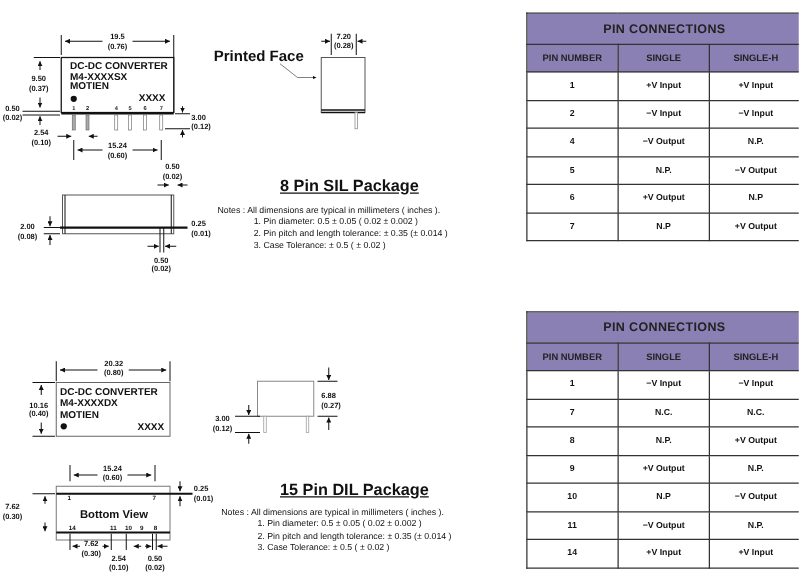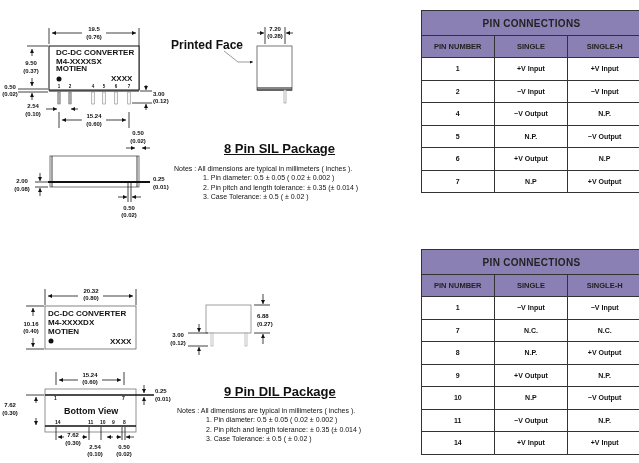--- a/index.html
+++ b/index.html
@@ -220,21 +220,21 @@
 </svg>
 
 <div class="pkg-title" style="left:224px;top:141px;">8 Pin SIL Package</div>
 <div class="notes" style="left:174px;top:164px;">
   <div>Notes : All dimensions are typical in millimeters ( inches ).</div>
   <div class="ind">1.  Pin diameter:  0.5 ± 0.05 ( 0.02 ±  0.002 )</div>
   <div class="ind">2.  Pin pitch and length tolerance: ±  0.35 (±  0.014 )</div>
   <div class="ind">3.  Case Tolerance: ±  0.5 ( ±  0.02 )</div>
 </div>
 
-<div class="pkg-title" style="left:224px;top:384px;">9 Pin DIL Package</div>
+<div class="pkg-title" style="left:224px;top:384px;">15 Pin DIL Package</div>
 <div class="notes" style="left:177px;top:406px;">
   <div>Notes : All dimensions are typical in millimeters ( inches ).</div>
   <div class="ind">1.  Pin diameter:  0.5 ± 0.05 ( 0.02 ±  0.002 )</div>
   <div class="ind">2.  Pin pitch and length tolerance: ±  0.35 (±  0.014 )</div>
   <div class="ind">3.  Case Tolerance: ±  0.5 ( ±  0.02 )</div>
 </div>
 
 <table class="pins" id="table-0" style="left:411px;top:10px;width:221px;">
     <tbody>
       <tr>

